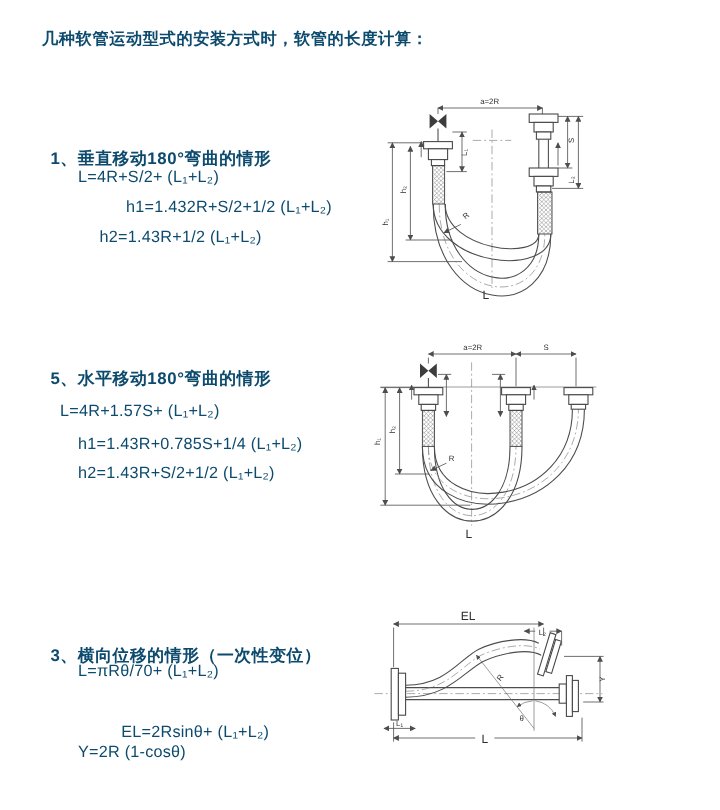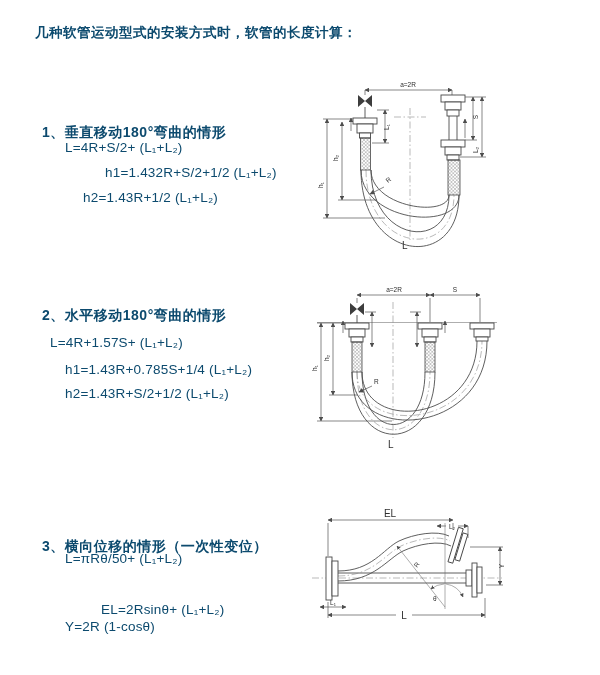--- a/index.html
+++ b/index.html
@@ -25,27 +25,27 @@
 </head>
 <body>
 
 <div class="txt title" style="left:35px;top:24px;">几种软管运动型式的安装方式时，软管的长度计算：</div>
 
 <div class="txt heading" style="left:42px;top:124px;">1、垂直移动180°弯曲的情形</div>
 <div class="txt formula" style="left:65px;top:140px;">L=4R+S/2+ (L₁+L₂)</div>
 <div class="txt formula" style="left:65px;top:165px;padding-left:40px;">h1=1.432R+S/2+1/2 (L₁+L₂)</div>
 <div class="txt formula" style="left:65px;top:190px;margin-left:18px;">h2=1.43R+1/2 (L₁+L₂)</div>
 
-<div class="txt heading" style="left:42px;top:307px;">2、水平移动180°弯曲的情形</div>
+<div class="txt heading" style="left:42px;top:307px;">5、水平移动180°弯曲的情形</div>
 <div class="txt formula" style="left:50px;top:335px;">L=4R+1.57S+ (L₁+L₂)</div>
 <div class="txt formula" style="left:65px;top:362px;">h1=1.43R+0.785S+1/4 (L₁+L₂)</div>
 <div class="txt formula" style="left:65px;top:386px;">h2=1.43R+S/2+1/2 (L₁+L₂)</div>
 
 <div class="txt heading" style="left:42px;top:538px;">3、横向位移的情形（一次性变位）</div>
-<div class="txt formula" style="left:65px;top:551px;">L=πRθ/50+ (L₁+L₂)</div>
+<div class="txt formula" style="left:65px;top:551px;">L=πRθ/70+ (L₁+L₂)</div>
 <div class="txt formula" style="left:65px;top:575px;margin-top:44px;">Y=2R (1-cosθ)</div>
 <div class="txt formula" style="left:65px;top:602px;margin-left:36px;">EL=2Rsinθ+ (L₁+L₂)</div>
 
 <svg class="overlay" width="600" height="675" viewBox="0 0 600 675">
   <defs>
     <marker id="arr" viewBox="0 0 10 10" refX="9" refY="5" markerWidth="7" markerHeight="7" orient="auto-start-reverse">
       <path d="M0,0 L10,5 L0,10 z" fill="#4d4d4d"></path>
     </marker>
     <pattern id="hx" patternUnits="userSpaceOnUse" width="3.5" height="3.5">
       <path d="M0,0 L3.5,3.5 M3.5,0 L0,3.5" stroke="#666" stroke-width="0.35"></path>

